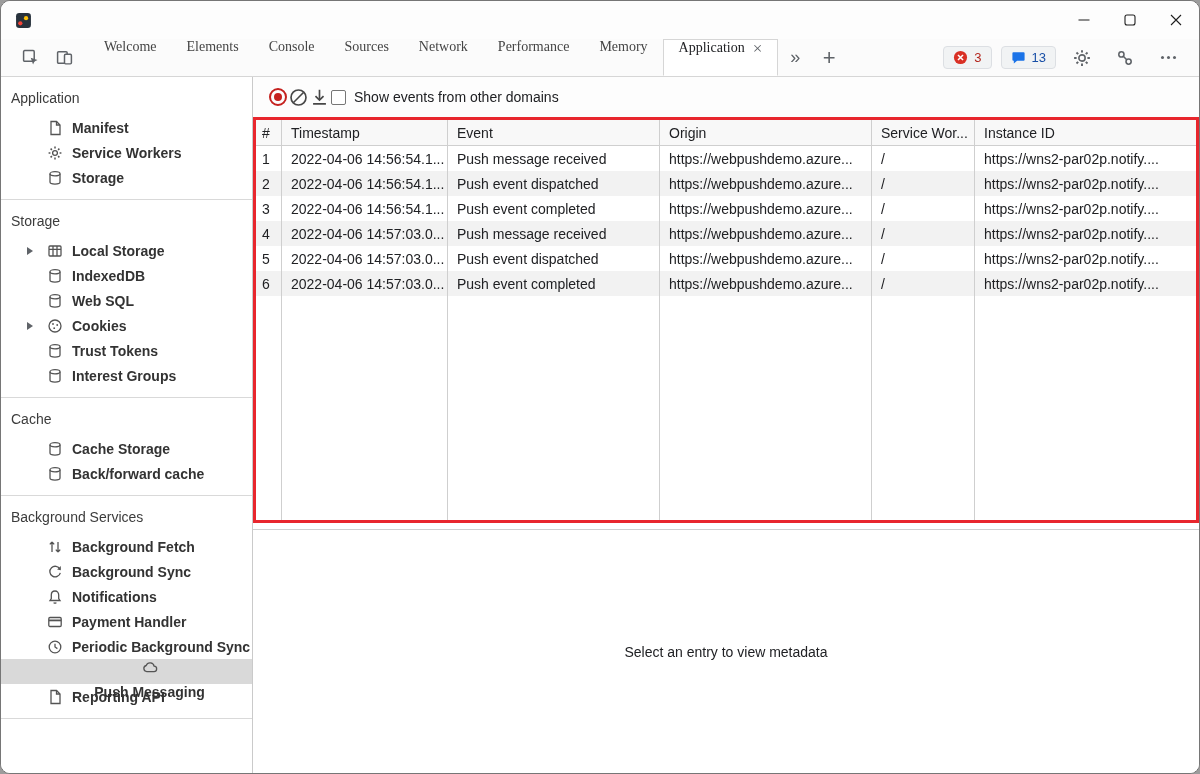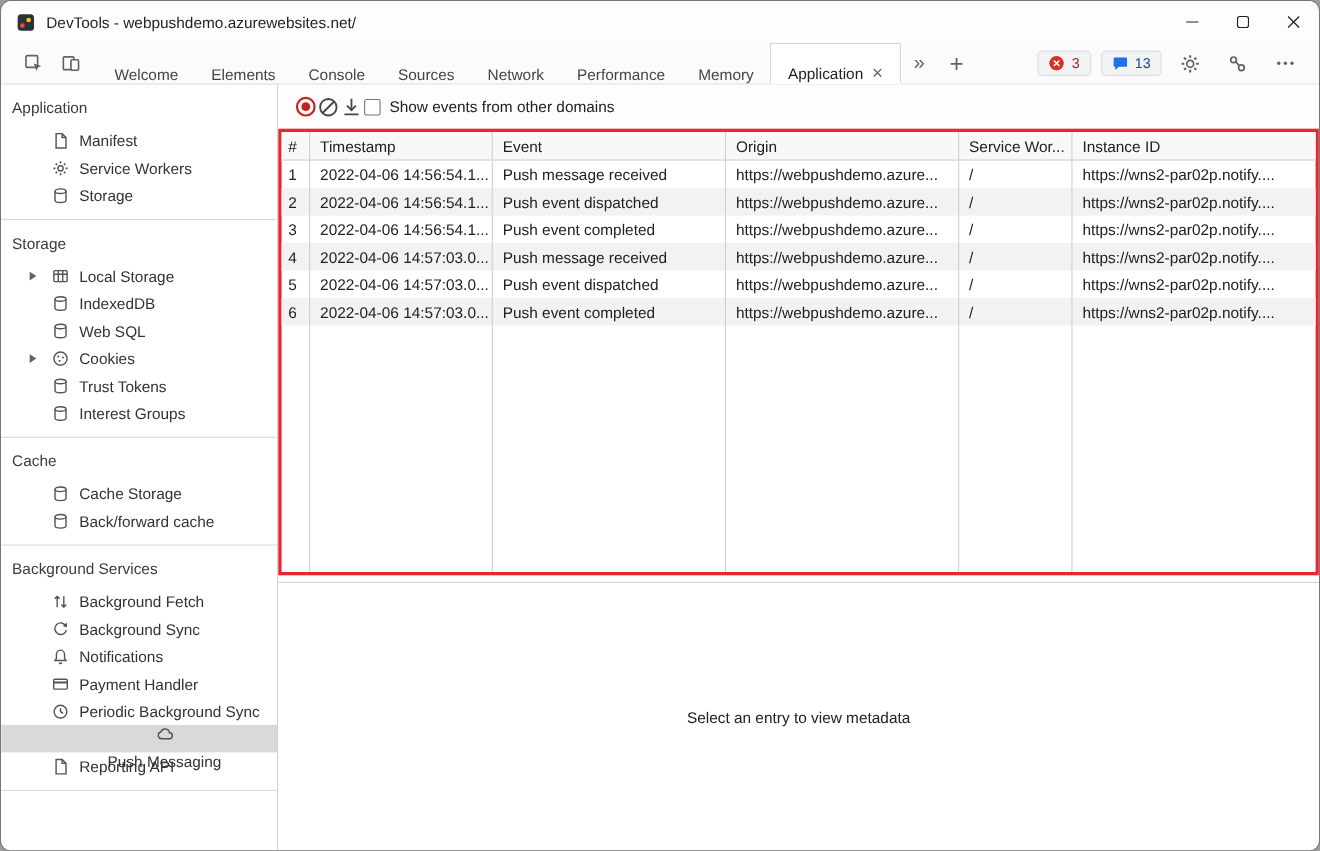--- a/index.html
+++ b/index.html
@@ -21,42 +21,42 @@
   .tb-left { display:flex; align-items:center; gap:10px; padding-left:14px; flex:1; min-width:0; }
   .tb-title { font-size:14px; color:#1f1f1f; white-space:nowrap; }
   .win-controls { display:flex; height:100%; }
   .wc { width:46px; height:100%; display:flex; align-items:center; justify-content:center; }
 
   
   .tabbar { height:38px; flex:none; display:flex; align-items:center; background:#fbfbfb;
             border-bottom:1px solid #d6d6d6; padding:0 10px 0 12px; }
   .icon-btn { width:34px; height:30px; display:flex; align-items:center; justify-content:center; color:#5f6368; flex:none; }
   .tabs { display:flex; align-items:stretch; height:100%; margin-left:8px; }
-  .tab { display:flex; align-items:flex-end; gap:8px; padding:0 15px; font-size:14px; color:#454545; white-space:nowrap; }
+  .tab { display:flex; align-items:flex-start; gap:8px; padding:0 15px; font-size:14px; color:#454545; white-space:nowrap;font-family:Liberation Serif, serif; }
   .tab.active { background:#fff; border:1px solid #d6d6d6; border-bottom-color:#fff; color:#202124; }
   .tab-close { font-size:17px; color:#5f6368; line-height:1; }
   .chev { font-size:18px; color:#5f6368; }
   .plus { font-size:22px; font-weight:300; color:#5f6368; }
   .right-cluster { margin-left:auto; display:flex; align-items:center; gap:9px; padding-right:4px; }
   .badge { display:flex; align-items:center; gap:6px; background:#f1f3f4; border:1px solid #dcdfe3;
            border-radius:4px; padding:3px 9px; font-size:13px; }
   .badge .b-icon { display:flex; }
   .count-error { color:#b3261e; }
   .count-issues { color:#174ea6; }
   .dots { display:flex; gap:3px; }
   .dots i { width:3px; height:3px; border-radius:50%; background:#5f6368; }
 
   
   .app-body { flex:1; display:flex; min-height:0; }
 
   
   .sidebar { width:252px; flex:none; border-right:1px solid #cacaca; background:#fff; overflow:hidden; font-size:14px; }
   .section { border-bottom:1px solid #d9d9d9; padding-bottom:9px; }
   .section-title { padding:13px 10px 9px; color:#3c3c3c; }
-  .item { height:25px; display:flex; align-items:center; gap:9px; padding-left:46px; position:relative; color:#333; white-space:nowrap; }
+  .item { height:25px; display:flex; align-items:center; gap:9px; padding-left:46px; position:relative; color:#333; white-space:nowrap;font-weight:bold; }
   .item.selected { background:var(--selected-bg, #d9d9d9);flex-direction:column; }
   .expander { position:absolute; left:26px; width:0; height:0;
               border-left:6px solid #5f6368; border-top:4.5px solid transparent; border-bottom:4.5px solid transparent; }
   .s-icon { width:16px; height:16px; flex:none; color:#545454; display:flex; }
   .s-icon svg { width:16px; height:16px; }
 
   
   .main { flex:1; min-width:0; display:flex; flex-direction:column; background:#fff; }
   .panel-toolbar { height:40px; flex:none; display:flex; align-items:center; gap:2px; padding:0 16px; background:#fdfdfd; }
   .ring { width:18px; height:18px; border:2px solid var(--record, #c5221f); border-radius:50%;
@@ -94,21 +94,20 @@
 
   <div class="titlebar">
     <div class="tb-left">
       <span style="display:flex;">
         <svg width="17" height="17" viewBox="0 0 16 16">
             <rect x="1" y="1" width="14" height="14" rx="3" fill="#28323c"></rect>
             <circle cx="5" cy="10.6" r="2" fill="#f44336"></circle>
             <circle cx="10.4" cy="5.8" r="2" fill="#ffc107"></circle>
           </svg>
       </span>
-      <span class="tb-title">DevTools - webpushdemo.azurewebsites.net/</span>
     </div>
     <div class="win-controls">
       <button class="wc">
         <span style="display:flex;">
             <svg width="12" height="12" viewBox="0 0 12 12">
               <line x1="0.5" y1="6" x2="11.5" y2="6" stroke="#1f1f1f" stroke-width="1.1"></line>
             </svg>
           </span>
       </button>
       <button class="wc">

